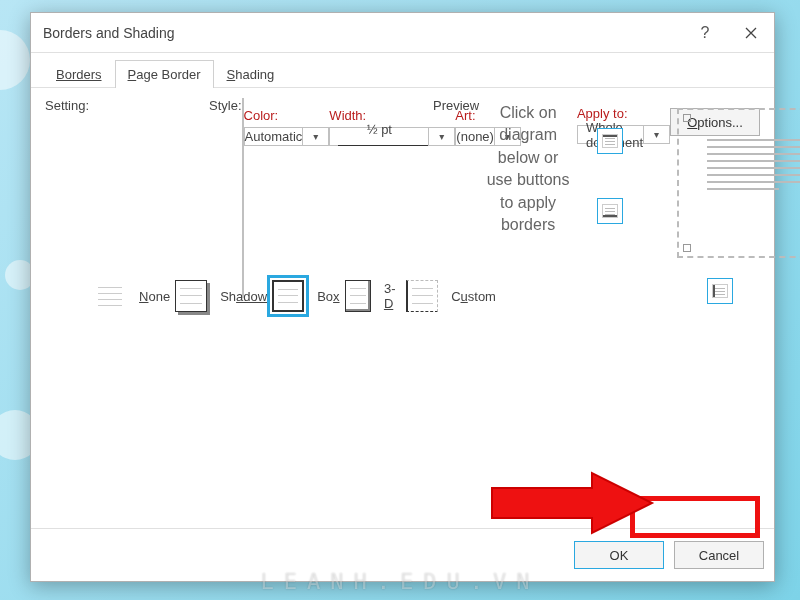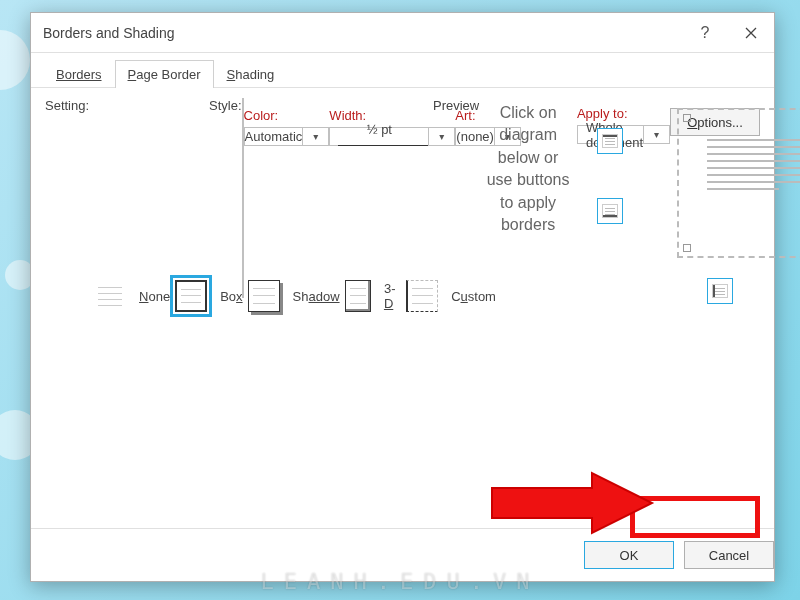--- a/index.html
+++ b/index.html
@@ -172,21 +172,21 @@
     padding: 0 14px;
   }
   .btn .underline { text-decoration: underline; }
   .options-highlight {
     position:absolute; right:14px; top:408px;
     width: 130px; height: 42px;
     border:5px solid #e11;
   }
   .footer {
     display:flex; justify-content:flex-end; gap:10px;
-    padding: 12px 0;
+    padding: 12px 10px;
     border-top:1px solid #e0e0e0;
   }
   .footer .btn.ok { border-color:#2aa8e0; }
 
   .arrow-annot {
     position:absolute; left:482px; top:468px;
     pointer-events:none;
   }
   .watermark {
     position:absolute; left:0; right:0; bottom:6px;
@@ -238,39 +238,39 @@
             <div class="line-s" style="background:#ccc"></div>
               <div class="line-s" style="background:#ccc"></div>
               <div class="line-s" style="background:#ccc"></div>
               <div class="line-s" style="background:#ccc"></div>
           </div>
         </div>
         <div class="setting-label"><span class="underline">N</span><span>one</span></div>
       </div>
 
       <div class="setting-item">
+        <div class="setting-icon">
+          <div class="inner shadow-frame" style="border:1px solid #333">
+            <div class="line-s" style="background:#ccc"></div>
+              <div class="line-s" style="background:#ccc"></div>
+              <div class="line-s" style="background:#ccc"></div>
+          </div>
+        </div>
+        <div class="setting-label"><span>Sh</span><span class="underline">adow</span></div>
+      </div>
+
+      <div class="setting-item">
         <div class="setting-icon selected">
           <div class="inner" style="border:2px solid #333">
             <div class="line-s" style="background:#ccc"></div>
               <div class="line-s" style="background:#ccc"></div>
               <div class="line-s" style="background:#ccc"></div>
           </div>
         </div>
         <div class="setting-label"><span>Bo</span><span class="underline">x</span></div>
-      </div>
-
-      <div class="setting-item">
-        <div class="setting-icon">
-          <div class="inner shadow-frame" style="border:1px solid #333">
-            <div class="line-s" style="background:#ccc"></div>
-              <div class="line-s" style="background:#ccc"></div>
-              <div class="line-s" style="background:#ccc"></div>
-          </div>
-        </div>
-        <div class="setting-label"><span>Sh</span><span class="underline">adow</span></div>
       </div>
 
       <div class="setting-item">
         <div class="setting-icon threed-icon">
           <div class="inner" style="border:1px solid #333">
             <div class="line-s" style="background:#ccc"></div>
               <div class="line-s" style="background:#ccc"></div>
               <div class="line-s" style="background:#ccc"></div>
           </div>
         </div>

